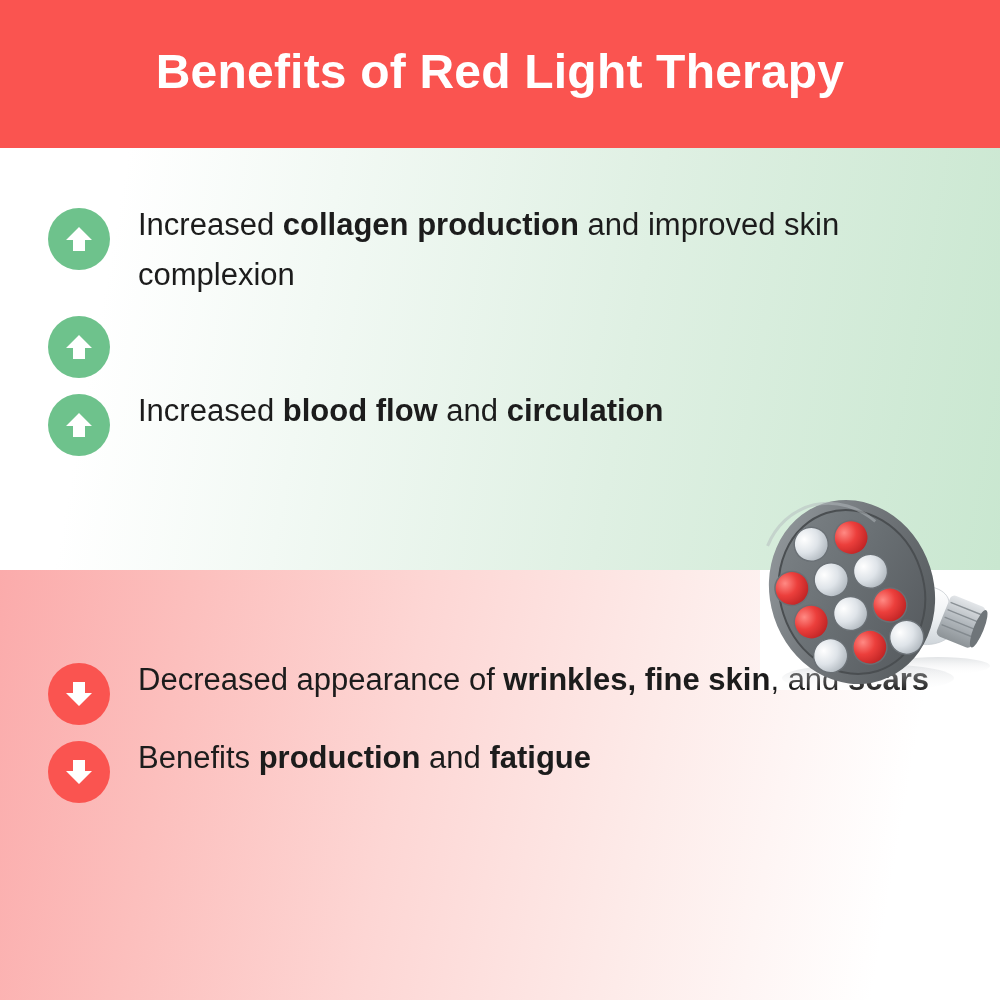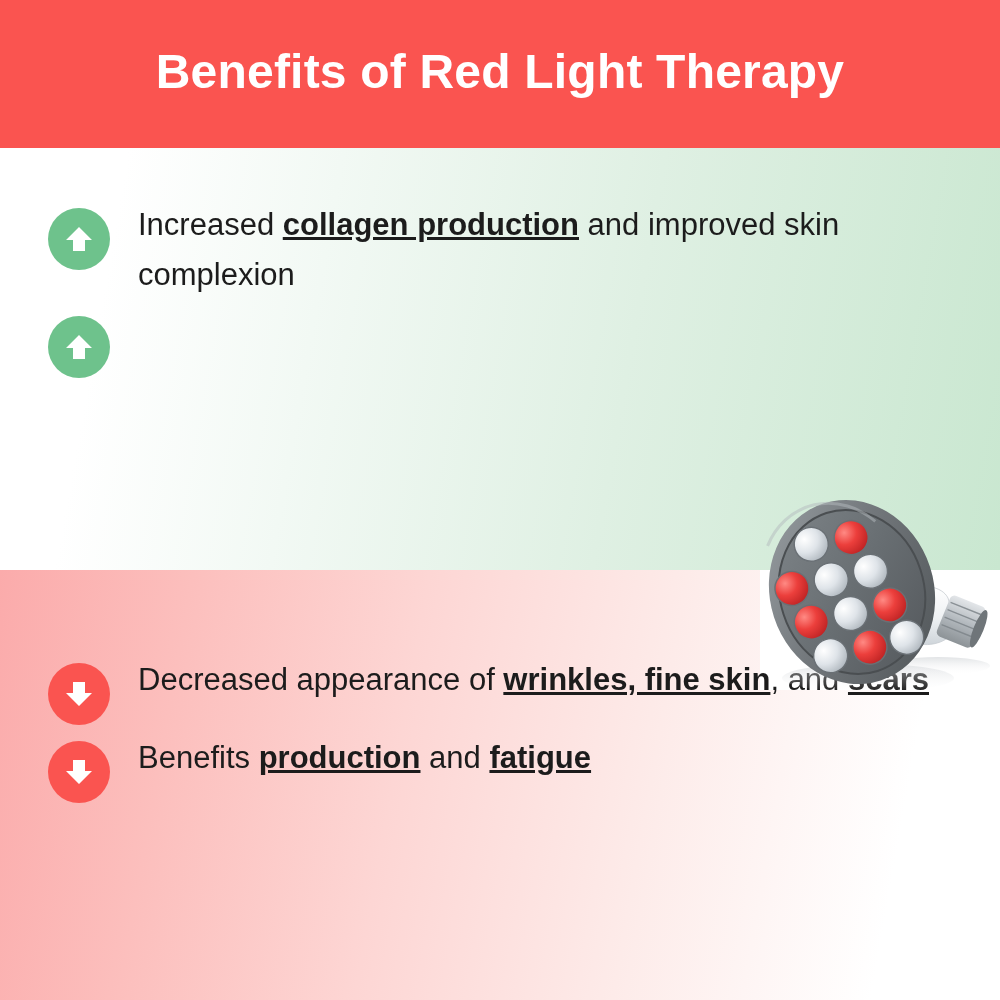--- a/index.html
+++ b/index.html
@@ -115,21 +115,20 @@
     max-width: 800px;
     font-family: "Liberation Sans", sans-serif;
     font-weight: normal;
     font-size: 31px;
     line-height: 50px;
     color: #1c1c1c;
     padding-right: 40px;
   }
   .bullet-text b {
     font-weight: bold;
-    text-decoration: underline;
   }
   .rowgap-tall { margin-bottom: 8px; }
 
   
   .bulb-wrap {
     position: absolute;
     left: 756px;
     top: 482px;
     width: 244px;
     height: 212px;
@@ -271,20 +270,30 @@
     </div>
 
     <div class="bullet-row rowgap-tall">
       <div class="bullet-icon up">
         <svg width="32" height="32" viewBox="0 0 32 32">
           <path d="M16 4 L29 17 L22 17 L22 28 L10 28 L10 17 L3 17 Z" fill="#ffffff"></path>
         </svg>
       </div>
     </div>
 
+    <div class="bullet-row">
+      <div class="bullet-icon up">
+        <svg width="32" height="32" viewBox="0 0 32 32">
+          <path d="M16 4 L29 17 L22 17 L22 28 L10 28 L10 17 L3 17 Z" fill="#ffffff"></path>
+        </svg>
+      </div>
+      <div class="bullet-text">
+        <span>Increased </span><b>blood flow</b><span> and </span><b>circulation</b>
+      </div>
+    </div>
 
   </div>
 
   <div class="bullets bullets-bottom">
 
     <div class="bullet-row rowgap-tall">
       <div class="bullet-icon down">
         <svg width="32" height="32" viewBox="0 0 32 32">
           <path d="M16 28 L3 15 L10 15 L10 4 L22 4 L22 15 L29 15 Z" fill="#ffffff"></path>
         </svg>

